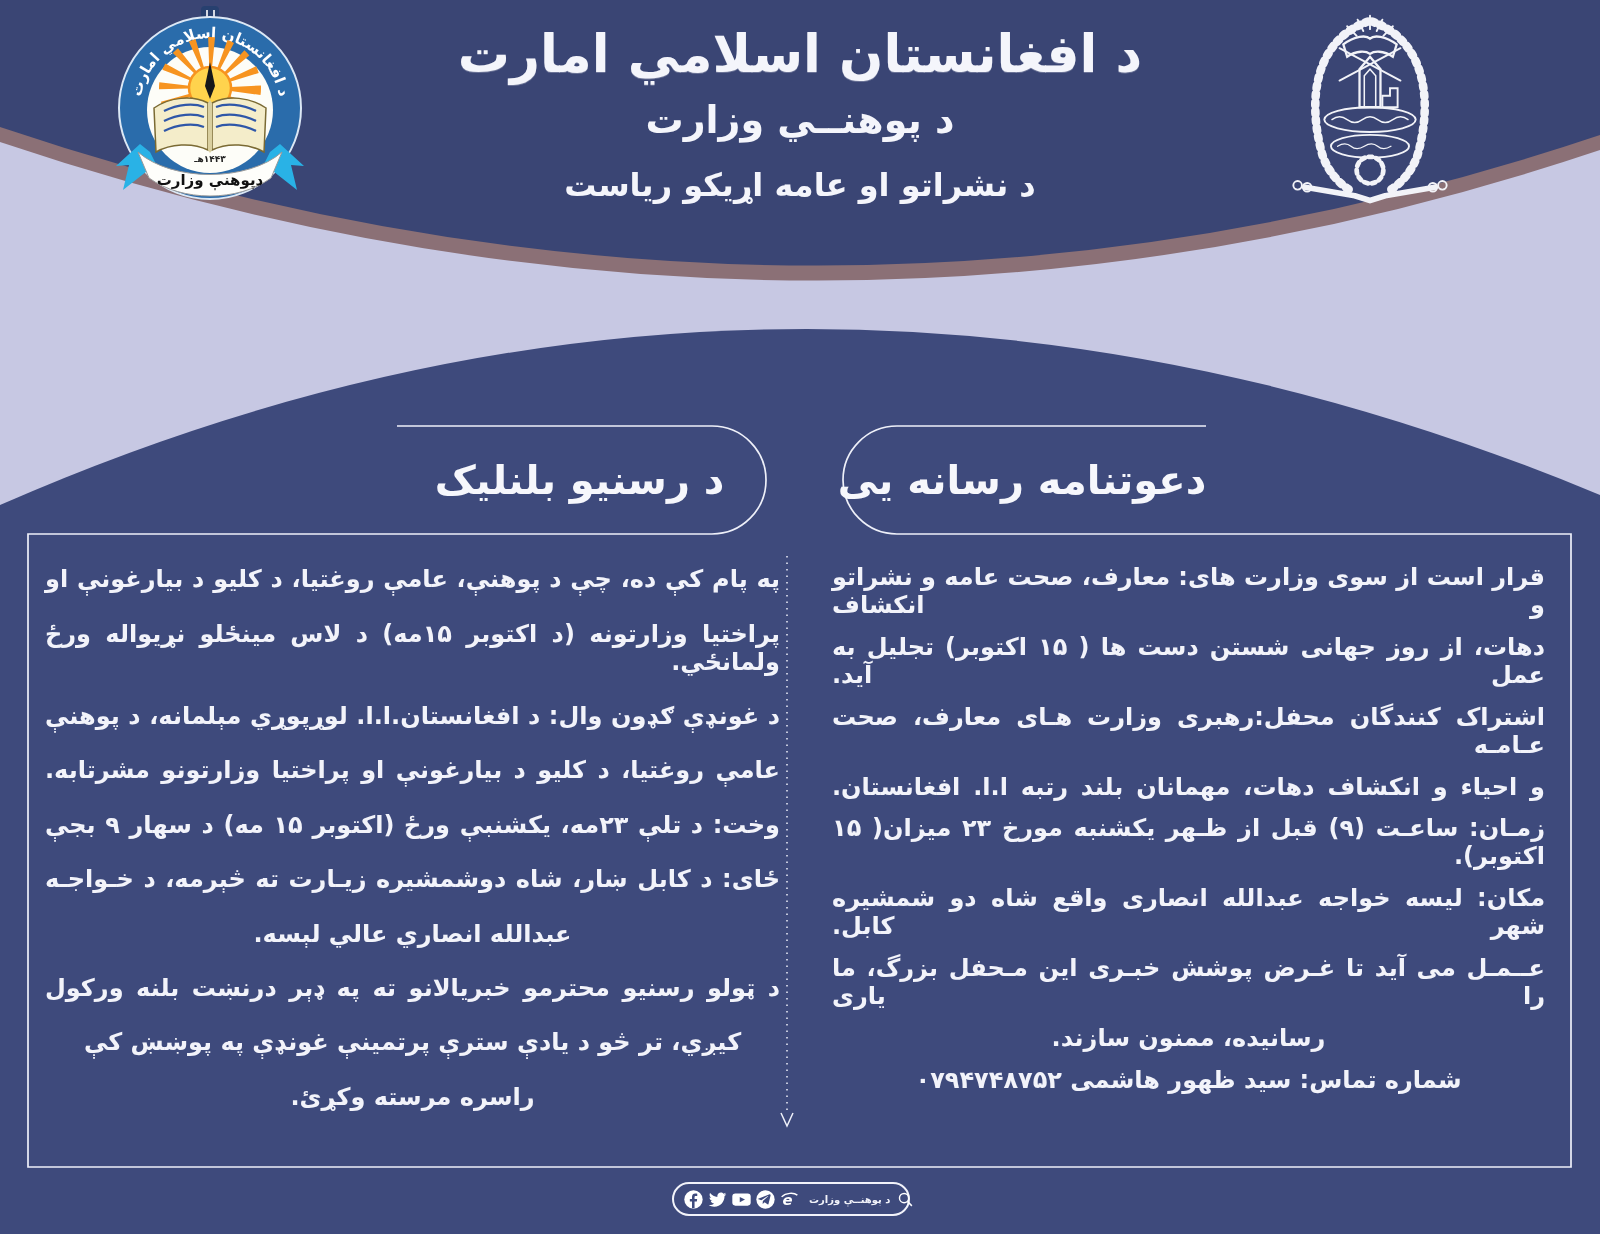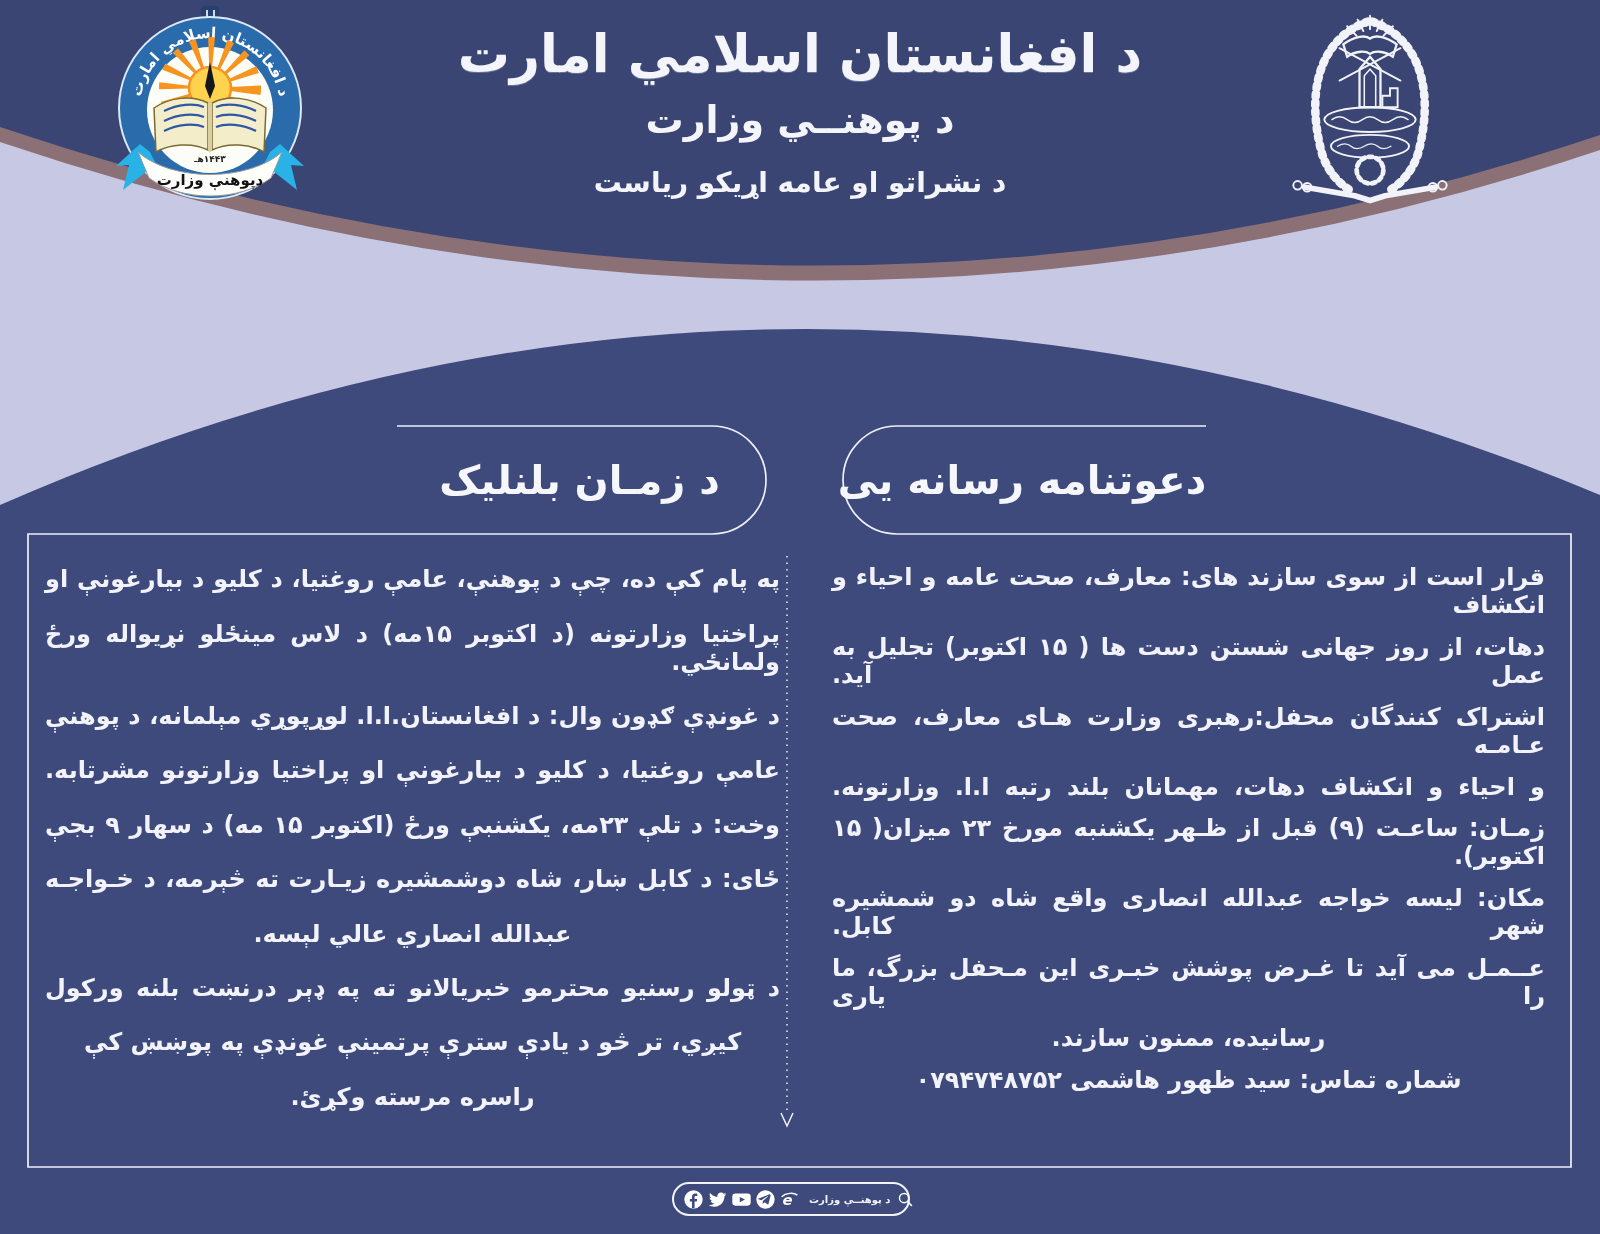--- a/index.html
+++ b/index.html
@@ -6,21 +6,21 @@
   .page{
     position:relative;width:1600px;height:1234px;overflow:hidden;
     background:#c7c8e3;
     font-family:"DejaVu Sans",sans-serif;
     direction:rtl;
   }
   svg.layer{position:absolute;inset:0;width:1600px;height:1234px;pointer-events:none;}
   .hdr-text{position:absolute;left:0;right:0;text-align:center;color:#f4f5fb;font-weight:700;}
   .calli{top:24px;font-size:52px;letter-spacing:0px;text-shadow:0 1px 0 rgba(255,255,255,.25);}
   .ministry{top:98px;font-size:38px;}
-  .directorate{top:166px;font-size:28px;font-weight:700;}
+  .directorate{top:166px;font-size:32px;font-weight:700;}
   .logo{position:absolute;}
   .capsule-title{
     position:absolute;top:449px;height:62px;display:flex;align-items:center;justify-content:center;
     color:#f6f7fc;font-weight:700;font-size:40px;
   }
   .col{
     position:absolute;color:#f2f3fa;font-weight:700;font-size:24px;
     display:flex;flex-direction:column;justify-content:space-around;
     direction:rtl;
   }
@@ -120,41 +120,41 @@
       <circle cx="156" cy="184" r="4.5" stroke-width="2"></circle>
     </g>
   </svg>
 
   <svg class="layer" viewBox="0 0 1600 1234">
     <path d="M397,426 H712 A54,54 0 0 1 712,534 H28 V1167 H1571 V534 H897 A54,54 0 0 1 897,426 H1206" fill="none" stroke="#eef0f9" stroke-width="1.7"></path>
     <line x1="787" y1="556" x2="787" y2="1112" stroke="#eef0f9" stroke-width="1.5" stroke-dasharray="1.5 5"></line>
     <path d="M781,1113 L787,1126 L793,1113" fill="none" stroke="#eef0f9" stroke-width="1.5"></path>
   </svg>
 
-  <div class="capsule-title" style="left:392px;width:375px;">د زمـان بلنلیک</div>
+  <div class="capsule-title" style="left:392px;width:375px;">د رسنیو بلنلیک</div>
   <div class="capsule-title" style="left:833px;width:378px;">دعوتنامه رسانه یی</div>
 
   <div class="col" style="left:45px;top:552px;width:735px;height:572px;">
     <div class="line j">په پام کې ده، چې د پوهنې، عامې روغتیا، د کلیو د بیارغونې او</div>
     <div class="line j">پراختیا وزارتونه (د اکتوبر ۱۵مه) د لاس مینځلو نړیواله ورځ ولمانځي.</div>
     <div class="line j">د غونډې ګډون وال: د افغانستان.ا.ا. لوړپوړي مېلمانه، د پوهنې</div>
     <div class="line j">عامې روغتیا، د کلیو د بیارغونې او پراختیا وزارتونو مشرتابه.</div>
     <div class="line j">وخت: د تلې ۲۳مه، یکشنبې ورځ (اکتوبر ۱۵ مه) د سهار ۹ بجې</div>
     <div class="line j">ځای: د کابل ښار، شاه دوشمشیره زیـارت ته څېرمه، د خـواجـه</div>
     <div class="line">عبدالله انصاري عالي لېسه.</div>
     <div class="line j">د ټولو رسنیو محترمو خبریالانو ته په ډېر درنښت بلنه ورکول</div>
     <div class="line c">کیږي، تر څو د یادې سترې پرتمینې غونډې په پوښښ کې</div>
     <div class="line c">راسره مرسته وکړئ.</div>
   </div>
 
   <div class="col" style="left:832px;top:556px;width:713px;height:545px;">
-    <div class="line j">قرار است از سوی سازند های: معارف، صحت عامه و احیاء و انکشاف</div>
+    <div class="line j">قرار است از سوی وزارت های: معارف، صحت عامه و نشراتو و انکشاف</div>
     <div class="line j">دهات، از روز جهانی شستن دست ها ( ۱۵ اکتوبر) تجلیل به عمل آید.</div>
     <div class="line j">اشتراک کنندگان محفل:رهبری وزارت هـای معارف، صحت عـامـه</div>
-    <div class="line j">و احیاء و انکشاف دهات، مهمانان بلند رتبه ا.ا. وزارتونه.</div>
+    <div class="line j">و احیاء و انکشاف دهات، مهمانان بلند رتبه ا.ا. افغانستان.</div>
     <div class="line j">زمـان: ساعـت (۹) قبل از ظـهر یکشنبه مورخ ۲۳ میزان( ۱۵ اکتوبر).</div>
     <div class="line j">مکان: لیسه خواجه عبدالله انصاری واقع شاه دو شمشیره شهر کابل.</div>
     <div class="line j">عــمـل می آید تا غـرض پوشش خبـری این مـحفل بزرگ، ما را یاری</div>
     <div class="line">رسانیده، ممنون سازند.</div>
     <div class="line">شماره تماس: سید ظهور هاشمی ۰۷۹۴۷۴۸۷۵۲</div>
   </div>
 
   <div class="social-bar">
     <svg class="ic" viewBox="0 0 24 24">
       <circle cx="12" cy="12" r="10.5" fill="#fff"></circle>

